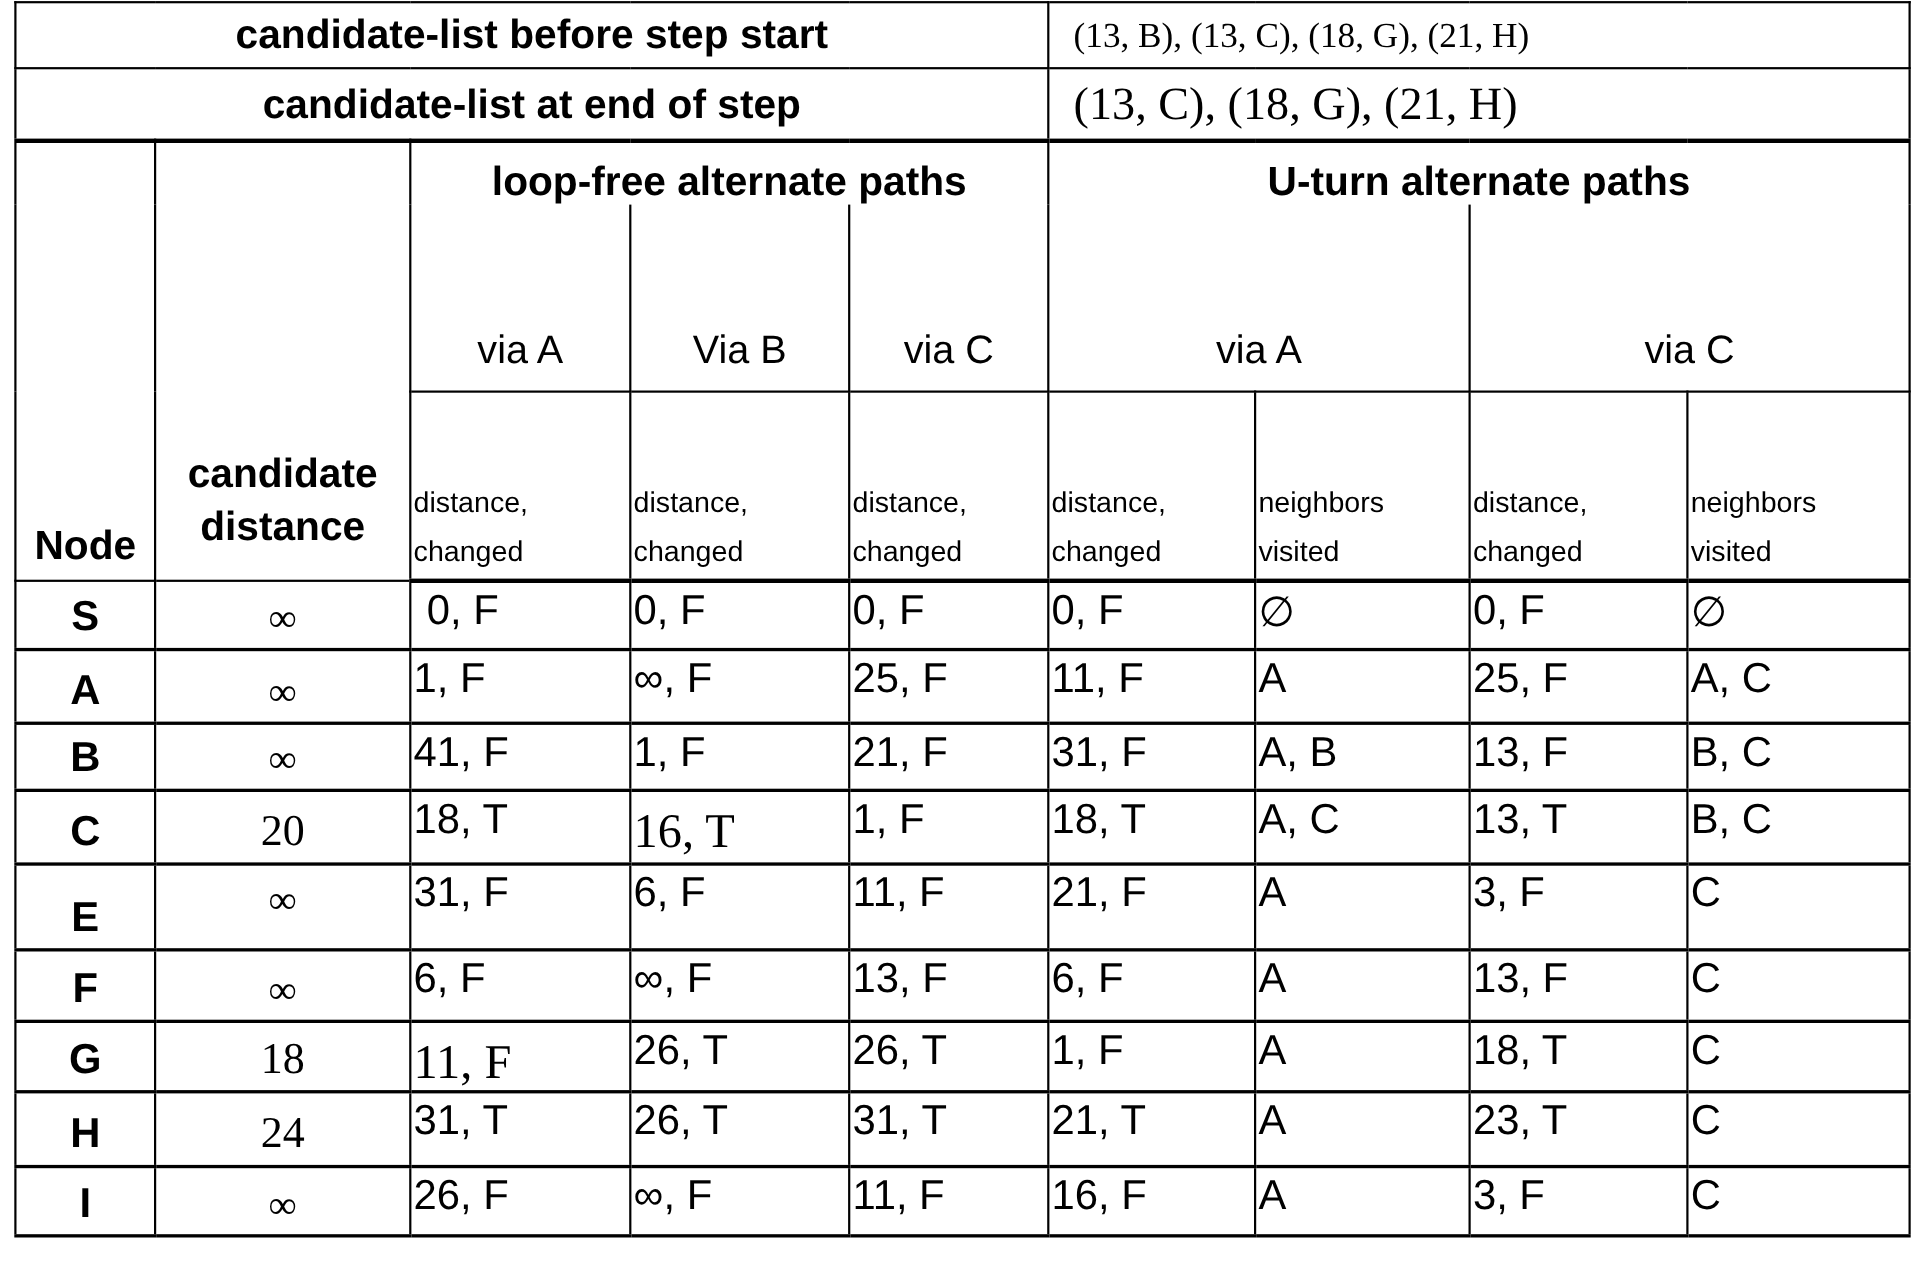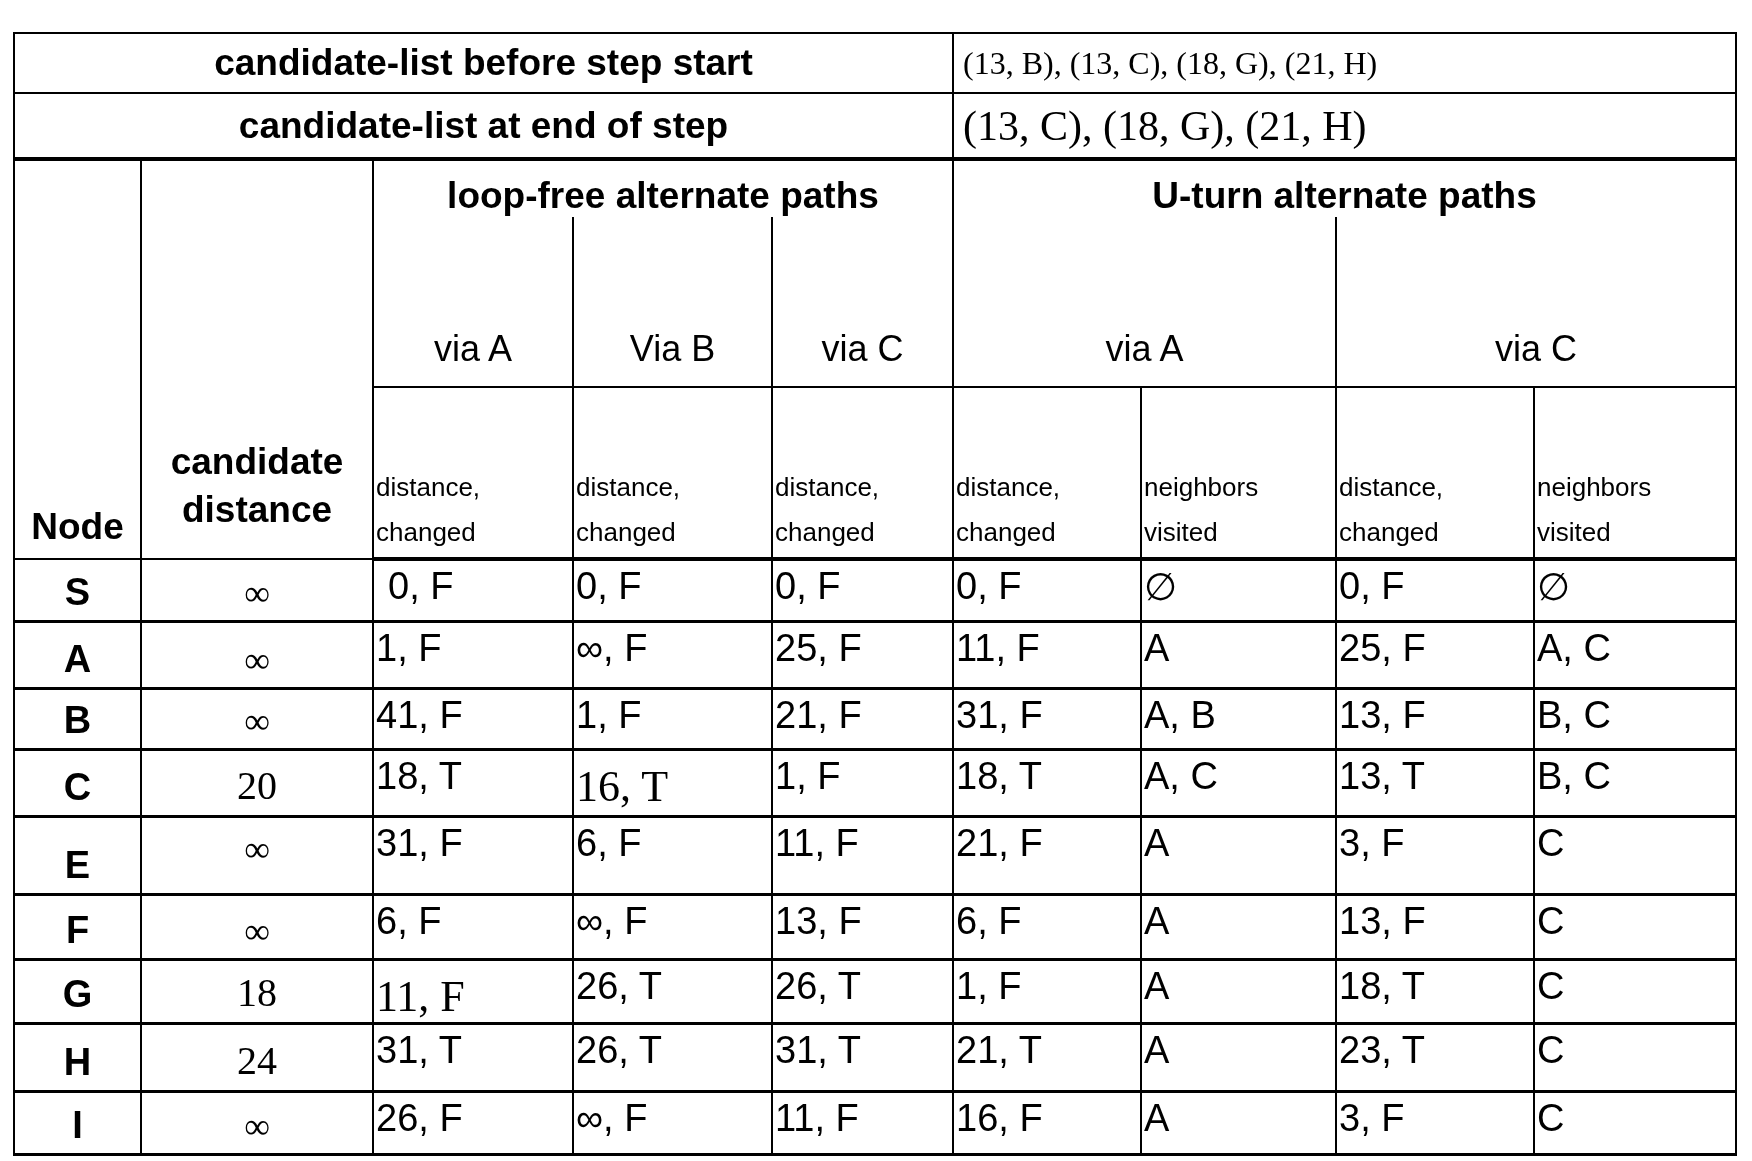--- a/index.html
+++ b/index.html
@@ -1,26 +1,26 @@
 <!DOCTYPE html>
 <html><head>
 <meta charset="utf-8">
 <style>
   html, body { margin: 0; padding: 0; background: #ffffff; }
   body { width: 1752px; height: 1161px; position: relative; overflow: hidden; color: #000; }
-  .wrap { position: absolute; left: 13px; top: 32px; width: 1422px; }
+  .wrap { position: absolute; left: 13px; top: 1px; width: 1422px; }
   table { border-collapse: collapse; table-layout: fixed; width: 1722px; }
   td, th { border: 2px solid #000; padding: 0; margin: 0; }
   .sans-b { font-family: "Liberation Sans", sans-serif; font-weight: bold; }
   .sans { font-family: "Liberation Sans", sans-serif; font-weight: normal; }
   .serif { font-family: "Liberation Serif", serif; }
 
   
   .sum-label { font-size: 37px; text-align: center; vertical-align: middle; }
-  .sum-val { vertical-align: middle; padding-left: 9px; }
+  .sum-val { vertical-align: middle; padding-left: 22px; }
   .sum-val.v1 { font-size: 32px; }
   .sum-val.v2 { font-size: 42px; }
   tr.sum1 { height: 60px; }
   tr.sum2 { height: 66px; }
   tr.sum2 td { border-bottom: 4px solid #000; }
 
   
   .grp { font-size: 37px; text-align: center; vertical-align: top; padding-top: 14px; }
   .via { font-size: 36px; text-align: center; vertical-align: bottom; padding-bottom: 16px; }
   .sub { font-size: 26px; text-align: left; vertical-align: bottom; line-height: 45px; padding-left: 2px; padding-bottom: 2px; }

